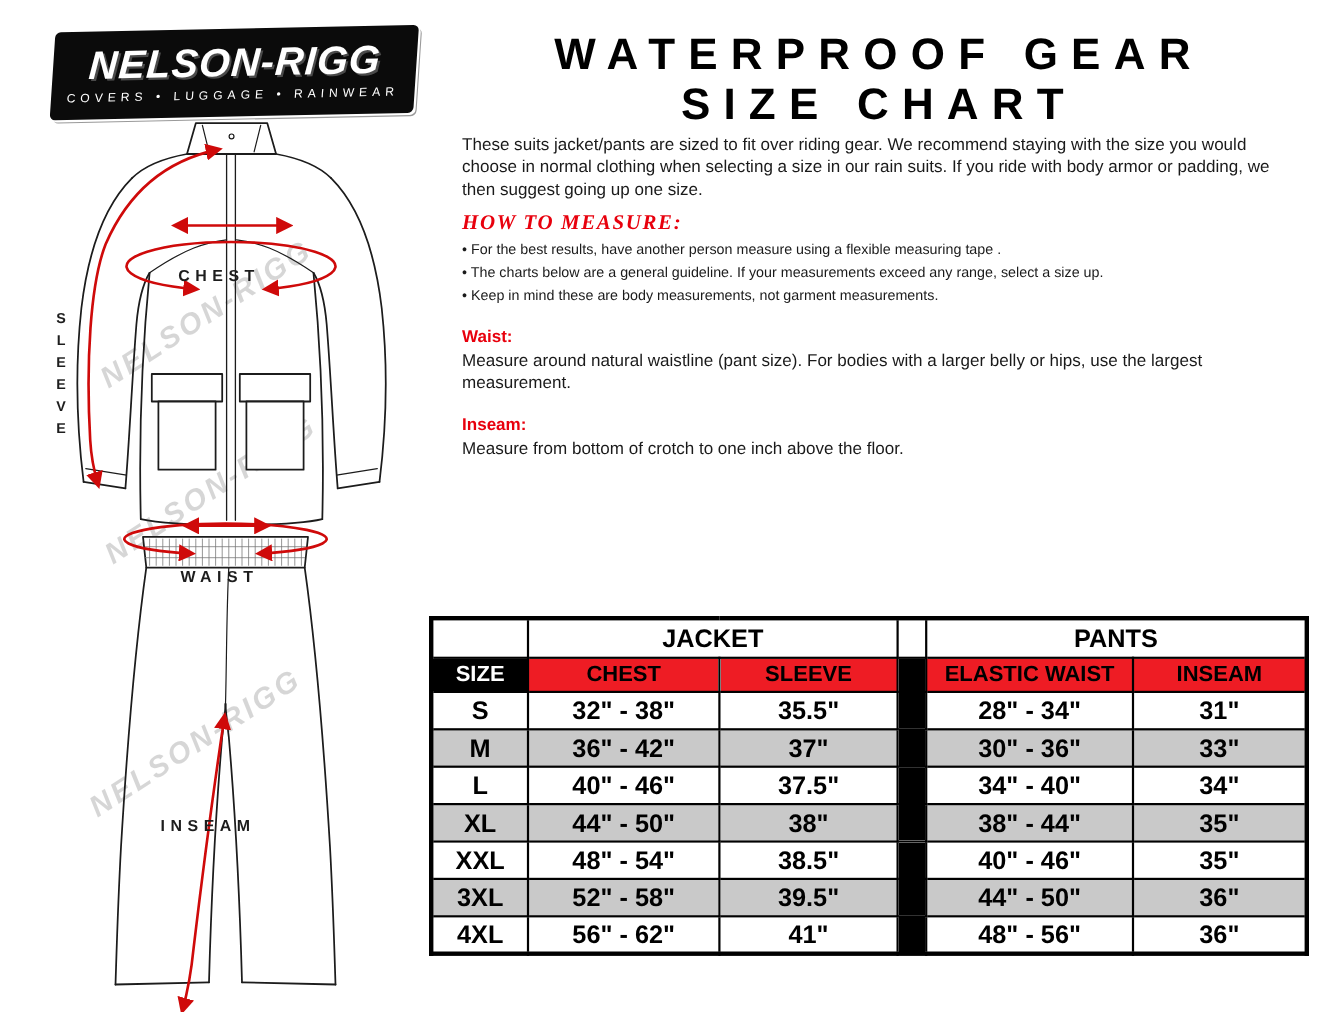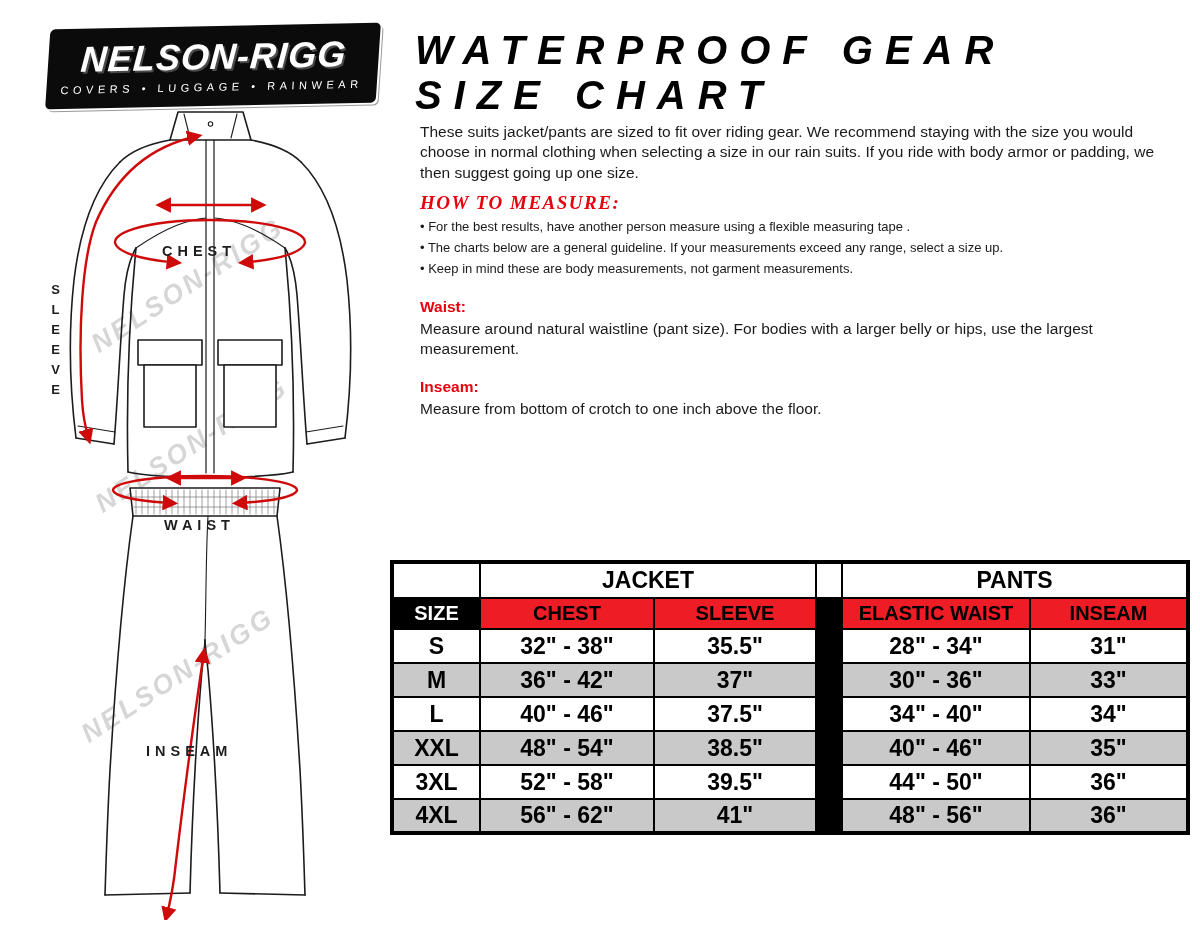--- a/index.html
+++ b/index.html
@@ -18,22 +18,22 @@
     box-shadow:2px 2px 0 #fff, 3px 3px 0 #9a9a9a;
   }
   .logo-name {
     color:#fff; font-style:italic; font-weight:bold; font-size:36px;
     letter-spacing:1px; text-shadow:2px 2px 0 #4a4a4a; line-height:1;
   }
   .logo-tagline { color:#fff; font-size:11px; letter-spacing:4.5px; margin-top:6px; }
 
   
   .title {
-    position:absolute; left:415px; top:28px; width:768px; text-align:left;
-    font-weight:800; font-size:40px; letter-spacing:12px; line-height:1.12; color:#000;font-style:italic;
+    position:absolute; left:415px; top:28px; width:768px; text-align:center;
+    font-weight:800; font-size:40px; letter-spacing:12px; line-height:1.12; color:#000;
   }
 
   
   .intro { position:absolute; left:420px; top:122px; width:766px; font-size:15.5px; line-height:1.32; }
   .howto-heading {
     position:absolute; left:420px; top:192px; color:#e8000d;
     font-weight:bold; font-size:19px; letter-spacing:1.5px; font-style:italic;font-family:Liberation Serif, serif;
   }
   .bullets { position:absolute; left:420px; top:218px; width:770px; font-size:13px; line-height:1.38; }
   .bullets div { margin-bottom:3px; }
@@ -251,20 +251,28 @@
         </tr>
         <tr>
           <td>L</td>
           <td>40" - 46"</td>
           <td>37.5"</td>
           <td class="divider"></td>
           <td>34" - 40"</td>
           <td>34"</td>
         </tr>
         <tr>
+          <td>XL</td>
+          <td>44" - 50"</td>
+          <td>38"</td>
+          <td class="divider"></td>
+          <td>38" - 44"</td>
+          <td>35"</td>
+        </tr>
+        <tr>
           <td>XXL</td>
           <td>48" - 54"</td>
           <td>38.5"</td>
           <td class="divider"></td>
           <td>40" - 46"</td>
           <td>35"</td>
         </tr>
         <tr>
           <td>3XL</td>
           <td>52" - 58"</td>

